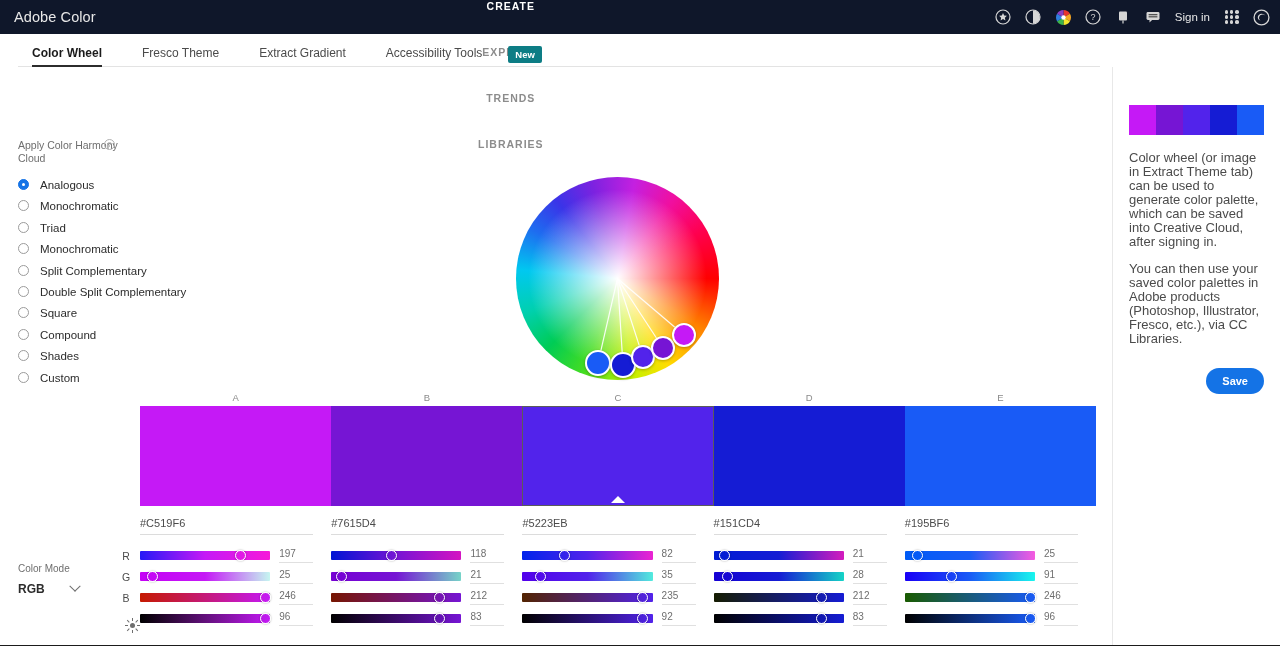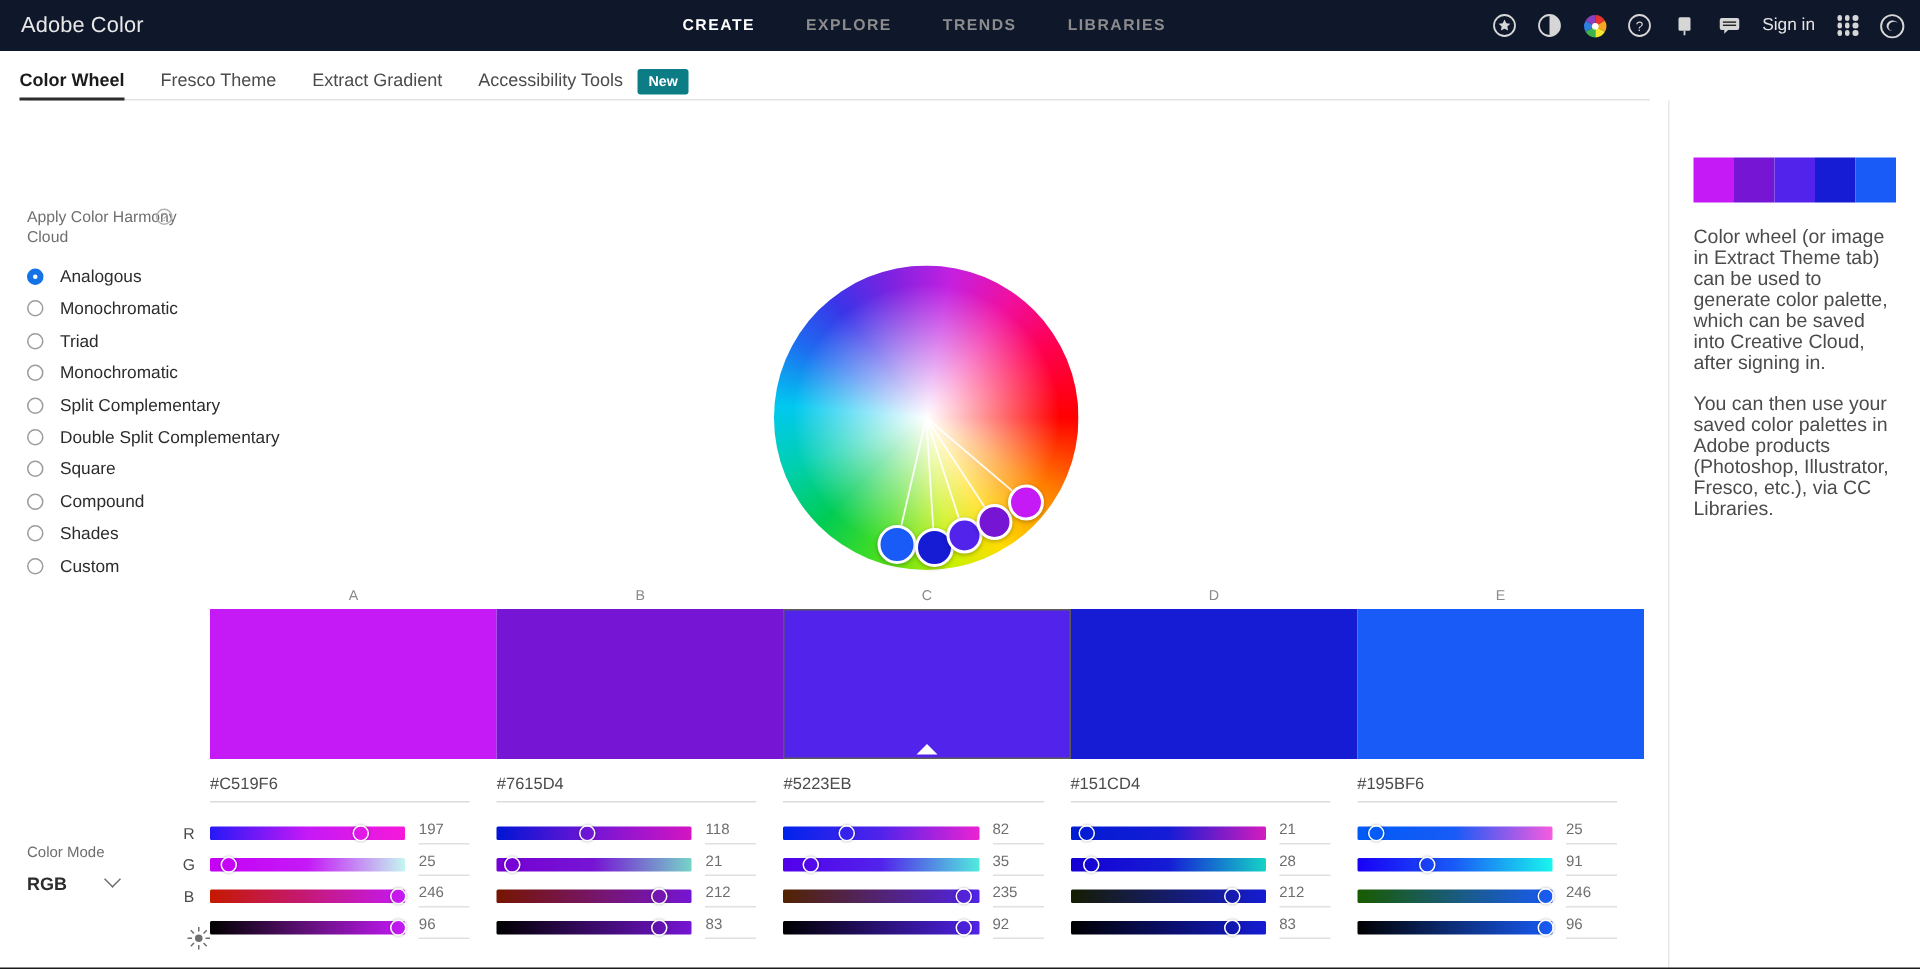--- a/index.html
+++ b/index.html
@@ -21,26 +21,27 @@
     position: relative;
   }
   .brand {
     color: #e8e8e8;
     font-size: 14.5px;
     margin-left: 14px;
     letter-spacing: 0.1px;
   }
   .topnav {
     position: absolute;
-    left: 455px;
+    left: 478px;
     top: 0;
     height: 34px;
     display: flex;
     align-items: center;
     gap: 34px;
+    flex-direction: column;
   }
   .topnav a {
     color: #8c8c8c;
     font-size: 10.5px;
     letter-spacing: 1px;
     font-weight: bold;
     text-decoration: none;
   }
   .topnav a.active { color: #ffffff; }
   .topicons {
@@ -63,24 +64,24 @@
     display: grid;
     grid-template-columns: repeat(3, 1fr);
     grid-template-rows: repeat(3, 1fr);
     gap: 1.5px;
   }
   .grid-dots i { background: #d6d6d6; border-radius: 50%; display:block; }
 
   
   .tabsbar {
     height: 33px;
-    padding-left: 13px;
+    padding-left: 32px;
     display: flex;
     align-items: flex-end;
-    gap: 24px;
+    gap: 40px;
     position: relative;
   }
   .tabsbar::after {
     content: "";
     position: absolute;
     left: 18px; right: 180px; bottom: 0;
     height: 1px; background: #e3e3e3;
   }
   .tab {
     font-size: 12px;
@@ -710,20 +711,23 @@
   <aside class="sidebar">
     <div class="sbstrip" id="sbstrip">
         <div style="background: rgb(197, 25, 246);"></div>
         <div style="background: rgb(118, 21, 212);"></div>
         <div style="background: rgb(82, 35, 235);"></div>
         <div style="background: rgb(21, 28, 212);"></div>
         <div style="background: rgb(25, 91, 246);"></div>
       </div>
     <p class="sbtext">Color wheel (or image in Extract Theme tab) can be used to generate color palette, which can be saved into Creative Cloud, after signing in.</p>
     <p class="sbtext">You can then use your saved color palettes in Adobe products (Photoshop, Illustrator, Fresco, etc.), via CC Libraries.</p>
+    <div style="text-align:right;">
+      <span class="savebtn">Save</span>
+    </div>
   </aside>
 
 </div>
 
 <div class="footer">
   
   
   
   
   

